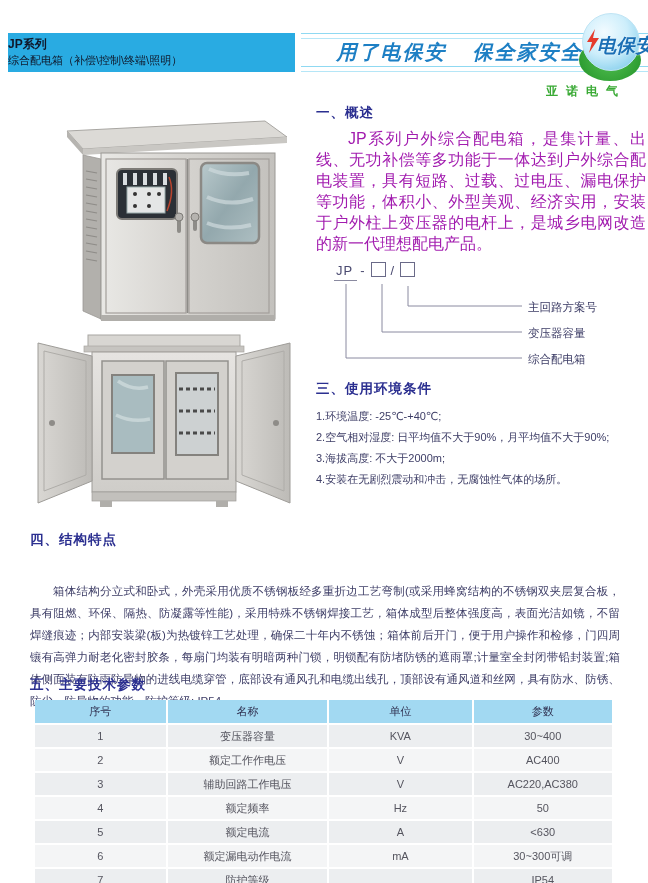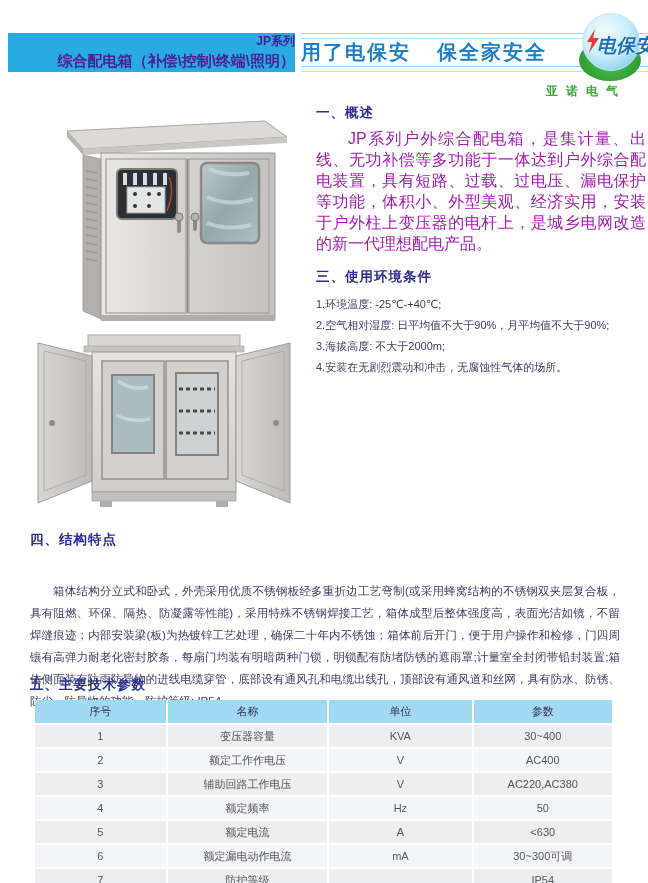--- a/index.html
+++ b/index.html
@@ -1,30 +1,30 @@
 <!DOCTYPE html>
 <html><head>
 <meta charset="utf-8">
 <style>
   html,body{margin:0;padding:0;background:#fff;}
   #page{position:relative;width:648px;height:883px;background:#fff;overflow:hidden;
         font-family:"Liberation Sans","DejaVu Sans",sans-serif;color:#3d3d66;}
 
   
   .hdr-box{position:absolute;left:8px;top:33px;width:287px;height:39px;background:#29abe2;
-           color:#4c1d95;display:flex;flex-direction:column;align-items:flex-end;justify-content:center;
+           color:#0f172a;display:flex;flex-direction:column;align-items:flex-start;justify-content:center;
            line-height:1.45;}
   .hdr-box .l1{font-size:12px;font-weight:bold;}
-  .hdr-box .l2{font-size:15px;font-weight:bold;}
+  .hdr-box .l2{font-size:11px;font-weight:normal;}
   .slogan-wrap{position:absolute;left:301px;top:33px;width:347px;height:39px;}
   .cyan-line{position:absolute;left:0;width:100%;height:4px;border-top:1.5px solid #8fd9f2;border-bottom:1.5px solid #b5e6f7;}
   .cyan-line.top{top:0;}
   .cyan-line.bot{bottom:0;}
-  .slogan{position:absolute;left:0;top:6px;width:285px;text-align:left;
-          font-family:"DejaVu Serif",serif;font-weight:bold;
+  .slogan{position:absolute;left:16px;top:6px;width:285px;text-align:center;
+          font-family:"DejaVu Serif",serif;font-style:italic;font-weight:bold;
           font-size:20px;color:#1d7fc4;letter-spacing:2px;white-space:nowrap;}
   .slogan .gap{display:inline-block;width:26px;}
   .logo{position:absolute;left:577px;top:13px;width:66px;height:72px;}
   .logo-green{position:absolute;left:2px;top:26px;width:62px;height:42px;border-radius:50%;
               background:radial-gradient(circle at 50% 40%,#57c455 0%,#2f9e33 75%);}
   .logo-sphere{position:absolute;left:5px;top:0;width:56px;height:56px;border-radius:50%;
                background:radial-gradient(circle at 38% 32%,#f2fbff 0%,#cdeefb 45%,#8ed2ee 80%,#79c4e6 100%);
                border:1px solid #bfe4f4;}
   .logo-bolt{position:absolute;left:9px;top:16px;width:14px;height:24px;}
   .logo-text{position:absolute;left:20px;top:20px;font-size:19px;font-weight:bold;font-style:italic;
@@ -192,20 +192,35 @@
     <circle cx="246" cy="92" r="3" fill="#8e8c88"></circle>
     <rect x="62" y="161" width="144" height="9" fill="#c2c0bc" stroke="#9e9c98" stroke-width="0.7"></rect>
     <rect x="70" y="170" width="12" height="6" fill="#b0aeaa"></rect>
       <rect x="186" y="170" width="12" height="6" fill="#b0aeaa"></rect>
   </svg>
 
   <div class="rcol">
     <div class="sec-title">一、概述</div>
     <div class="body-txt">JP系列户外综合配电箱，是集计量、出线、无功补偿等多功能于一体达到户外综合配电装置，具有短路、过载、过电压、漏电保护等功能，体积小、外型美观、经济实用，安装于户外柱上变压器的电杆上，是城乡电网改造的新一代理想配电产品。</div>
 
+    <div class="model-diagram">
+      <div class="model-row">
+        <span class="model-prefix">JP</span><span class="m-sep">-</span><span class="m-box"></span><span class="m-sep">/</span><span class="m-box"></span>
+      </div>
+      <svg class="model-lines" viewBox="0 0 330 104">
+        <g stroke="#8a8aa0" stroke-width="1" fill="none">
+          <polyline points="30,22 30,96 206,96"></polyline>
+          <polyline points="66,22 66,70 206,70"></polyline>
+          <polyline points="92,24 92,44 206,44"></polyline>
+        </g>
+      </svg>
+      <div class="m-label l0">主回路方案号</div>
+      <div class="m-label l1">变压器容量</div>
+      <div class="m-label l2">综合配电箱</div>
+    </div>
 
     <div class="sec-title" style="margin-top:14px;">三、使用环境条件</div>
     <div class="env-list">
       <div>1.环境温度: -25℃-+40℃;</div>
       <div>2.空气相对湿度: 日平均值不大于90%，月平均值不大于90%;</div>
       <div>3.海拔高度: 不大于2000m;</div>
       <div>4.安装在无剧烈震动和冲击，无腐蚀性气体的场所。</div>
     </div>
   </div>
 

